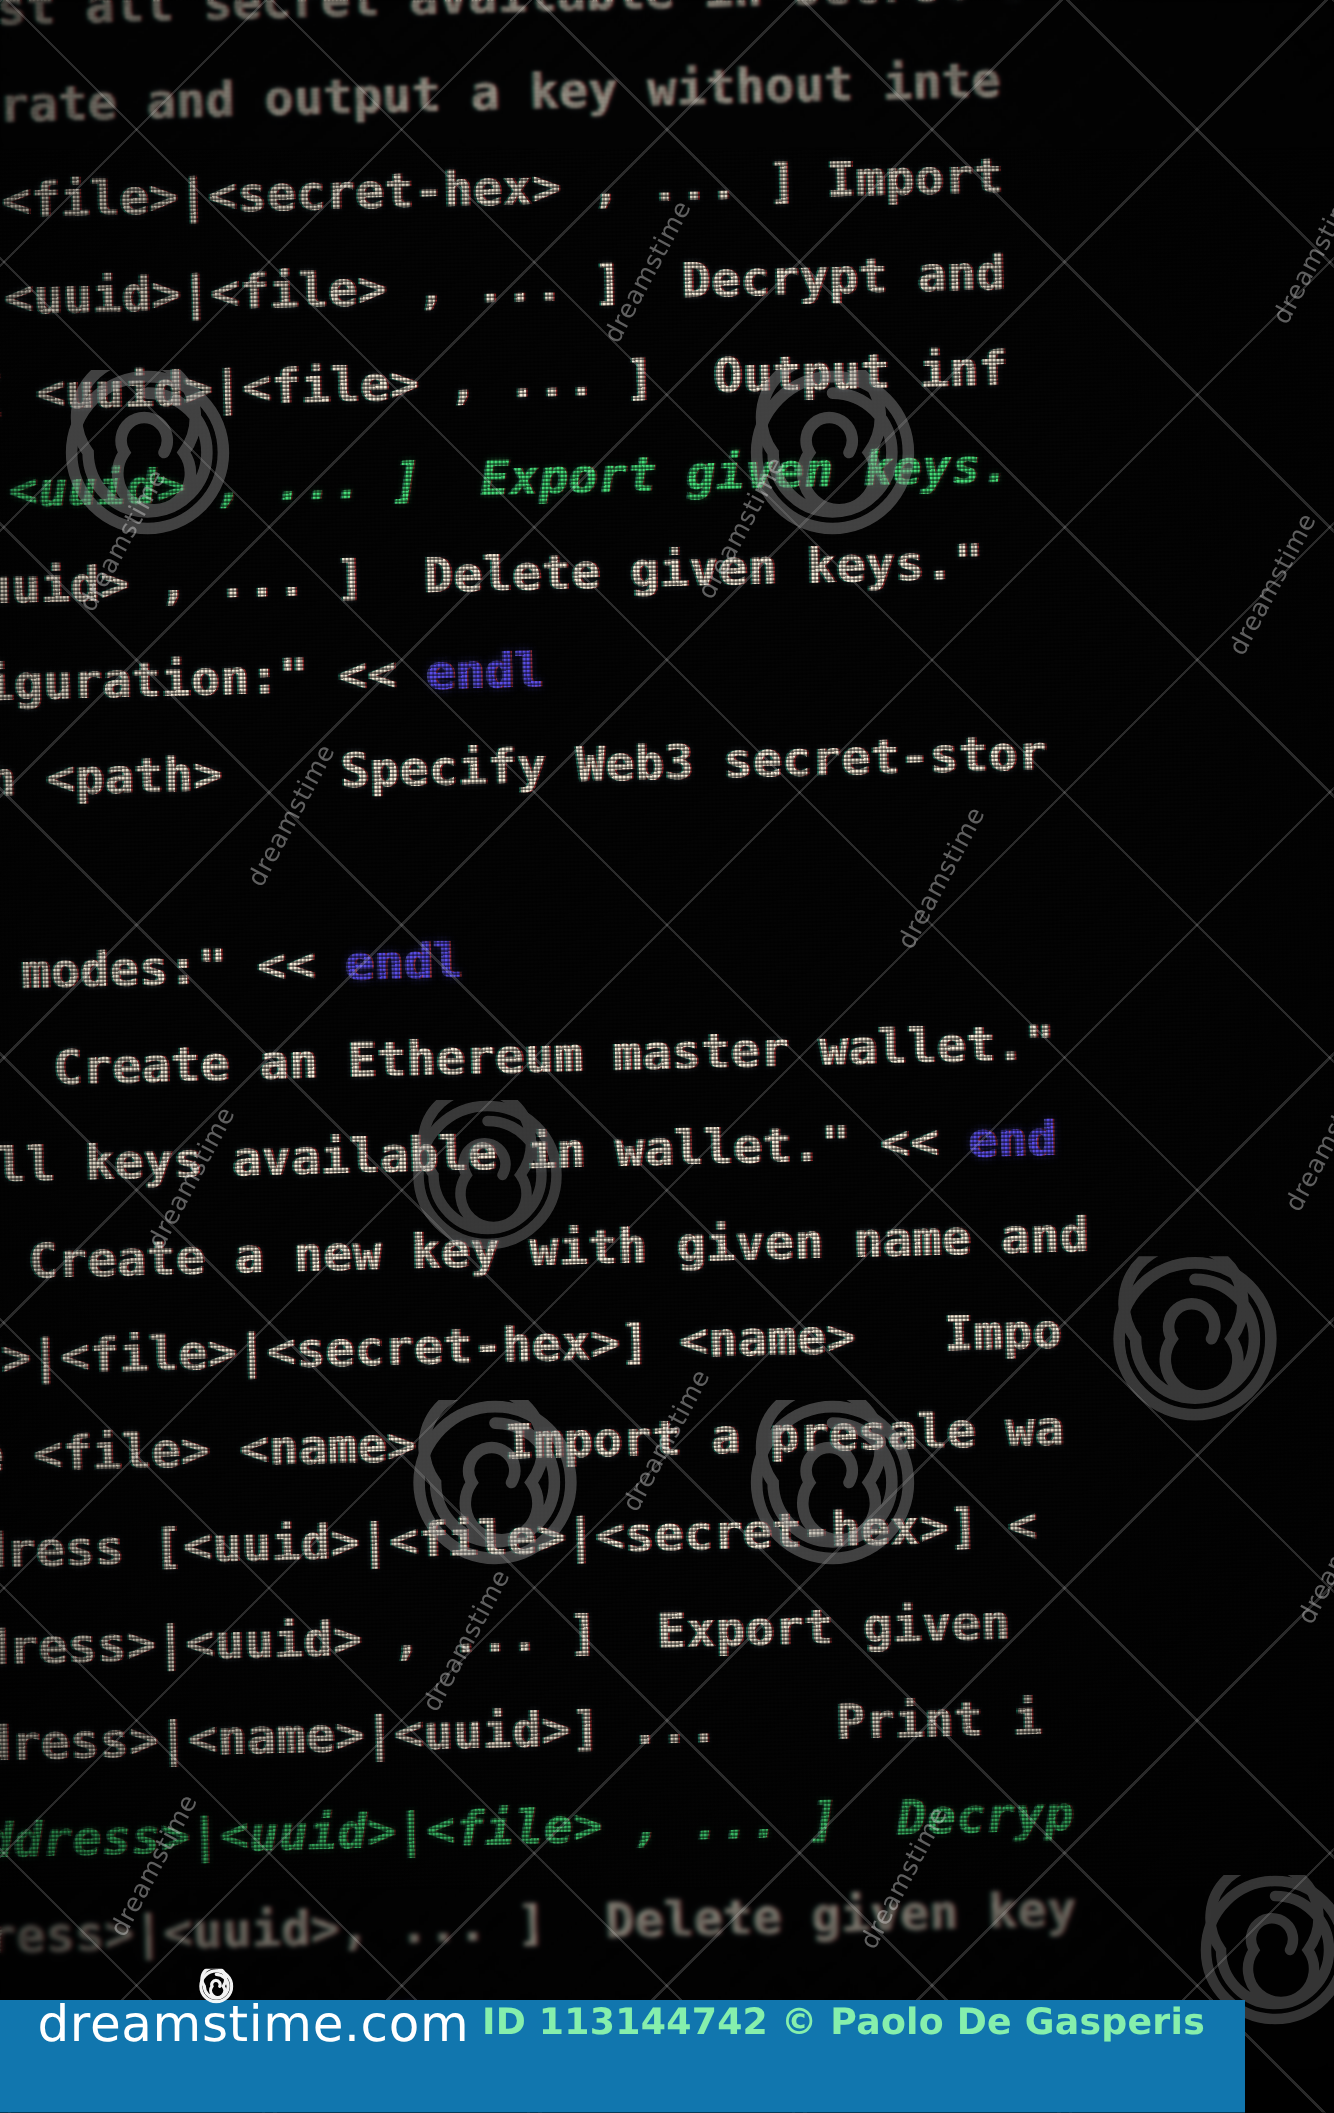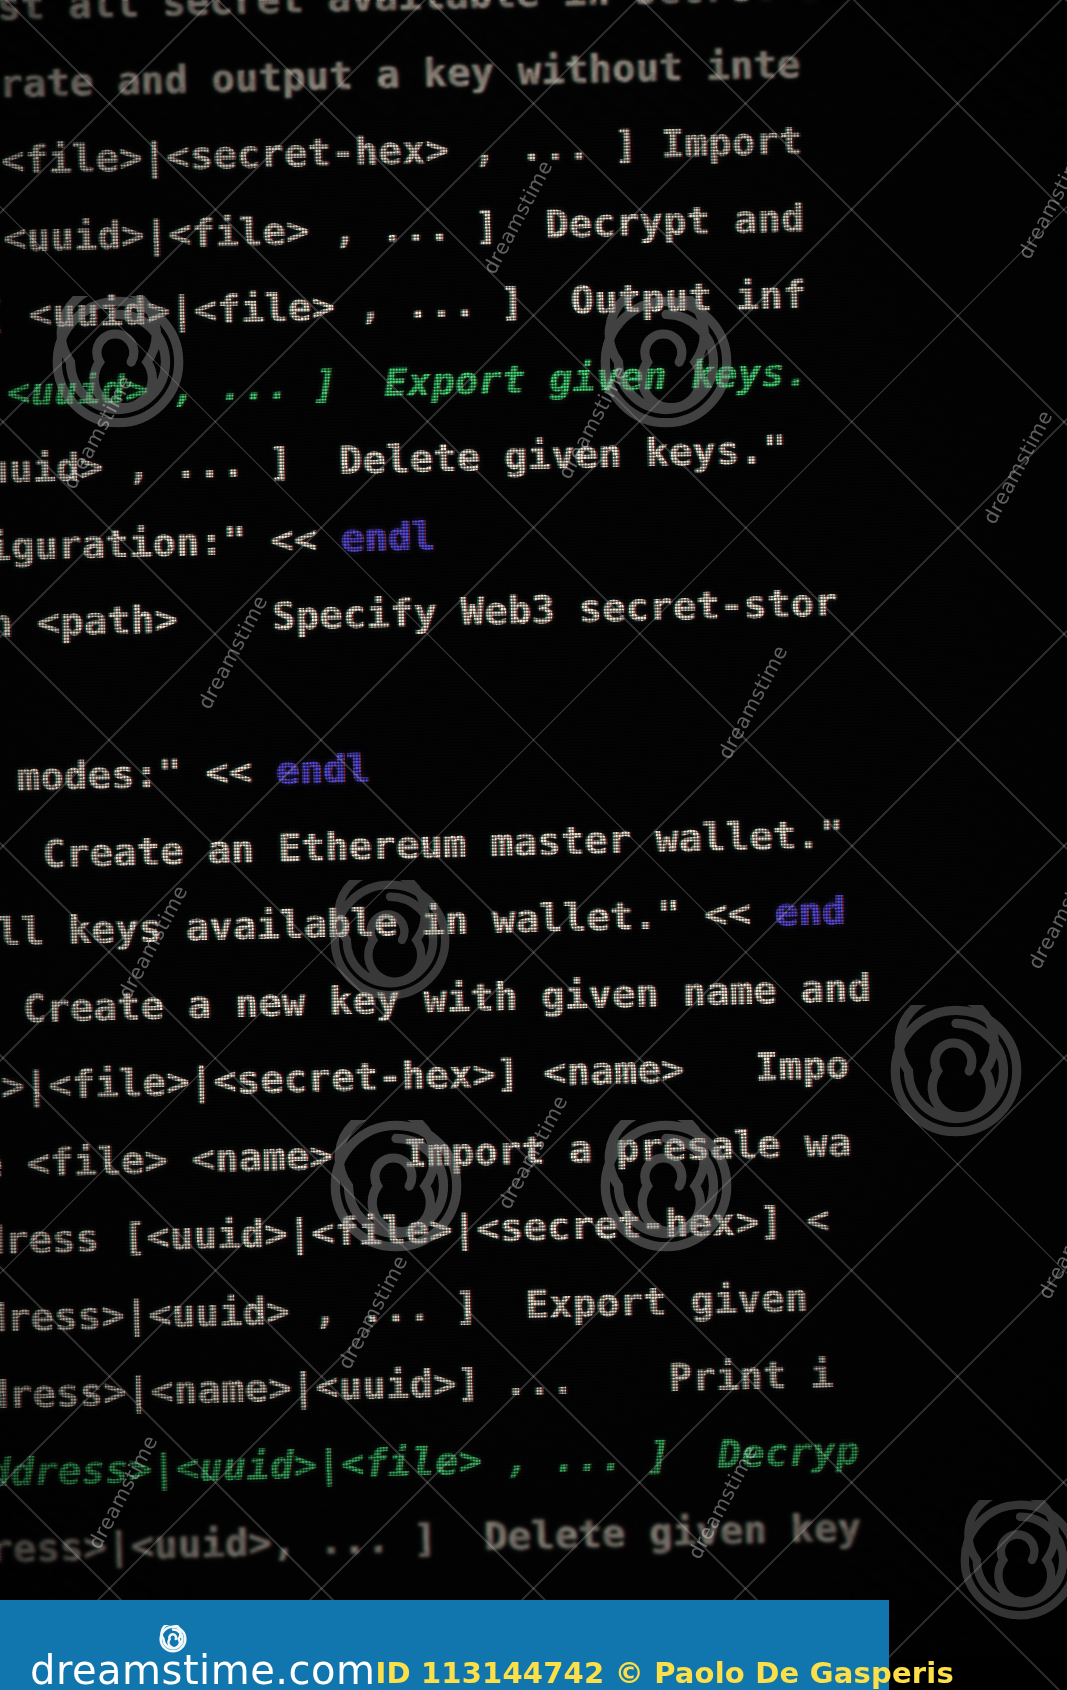--- a/index.html
+++ b/index.html
@@ -99,39 +99,39 @@
   .wm-word{
     position:absolute;z-index:21;pointer-events:none;
     font-family:"DejaVu Sans","Liberation Sans",sans-serif;
     font-size:20px;letter-spacing:.5px;
     color:rgba(235,235,235,.40);
     white-space:nowrap;
   }
 
   
   #footer{
-    position:absolute;left:0;bottom:0;width:889px;height:90px;
+    position:absolute;left:0;bottom:0;width:996px;height:90px;
     background:#1176ae;z-index:40;
-    display:flex;align-items:flex-end;justify-content:space-between;
+    display:flex;align-items:flex-start;justify-content:space-between;
   }
   #ds-logo{
     display:flex;align-items:flex-end;margin-left:30px;position:relative;
   }
   #ds-logo .ds-text{
     font-family:"DejaVu Sans","Liberation Sans",sans-serif;
     font-size:40px;font-weight:400;color:#fff;letter-spacing:.5px;
     line-height:1;
   }
   #ds-logo .ds-mark{
     position:absolute;left:129px;top:-25px;opacity:.95;
   }
   #credit{
     margin-right:32px;
     font-family:"DejaVu Sans","Liberation Sans",sans-serif;
-    font-size:29px;font-weight:700;color:#fde047;letter-spacing:.2px;
+    font-size:29px;font-weight:700;color:#86efac;letter-spacing:.2px;
     white-space:nowrap;
   }
 </style>
 </head>
 <body>
 
 <div id="photo">
 
   <div id="screen">
     <div id="code"><div class="ln"><span class="w">are   List all secret available in secret-s</span></div><div class="ln"><span class="w">re  Generate and output a key without inte</span></div><div class="ln"><span class="w">tbare [ &lt;file&gt;|&lt;secret-hex&gt; , ... ] Import</span></div><div class="ln"><span class="w">ebare [ &lt;uuid&gt;|&lt;file&gt; , ... ]  Decrypt and</span></div><div class="ln"><span class="w">ctbare [ &lt;uuid&gt;|&lt;file&gt; , ... ]  Output inf</span></div><div class="ln"><span class="gi">tbare [ &lt;uuid&gt; , ... ]  Export given keys.</span></div><div class="ln"><span class="w">are [ &lt;uuid&gt; , ... ]  Delete given keys." </span></div><div class="ln"><span class="w">re configuration:" &lt;&lt; </span><span class="b">endl</span></div><div class="ln"><span class="w">ets-path &lt;path&gt;    Specify Web3 secret-stor</span></div><div class="ln"><span class="w"></span></div><div class="ln"><span class="w">erating modes:" &lt;&lt; </span><span class="b">endl</span></div><div class="ln"><span class="w">ewallet  Create an Ethereum master wallet."</span></div><div class="ln"><span class="w"> List all keys available in wallet." &lt;&lt; </span><span class="b">end</span></div><div class="ln"><span class="w">name&gt;   Create a new key with given name and</span></div><div class="ln"><span class="w"> [&lt;uuid&gt;|&lt;file&gt;|&lt;secret-hex&gt;] &lt;name&gt;   Impo</span></div><div class="ln"><span class="w">presale &lt;file&gt; &lt;name&gt;   Import a presale wa</span></div><div class="ln"><span class="w">withaddress [&lt;uuid&gt;|&lt;file&gt;|&lt;secret-hex&gt;] &lt;</span></div><div class="ln"><span class="w"> [ &lt;address&gt;|&lt;uuid&gt; , ... ]  Export given</span></div><div class="ln"><span class="w">t [&lt;address&gt;|&lt;name&gt;|&lt;uuid&gt;] ...    Print i</span></div><div class="ln"><span class="gi">e [ &lt;address&gt;|&lt;uuid&gt;|&lt;file&gt; , ... ]  Decryp</span></div><div class="ln"><span class="w">[ &lt;address&gt;|&lt;uuid&gt;, ... ]  Delete given key</span></div><div class="ln"><span class="w">nfiguration:" &lt;&lt; </span><span class="b">endl</span></div><div class="ln"><span class="w">let-path &lt;path&gt;   Specify Ethereum wallet pa</span></div></div>

